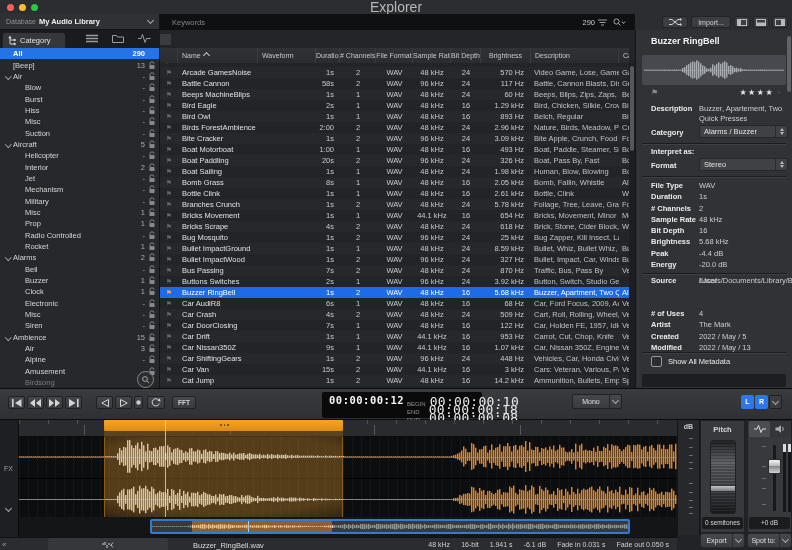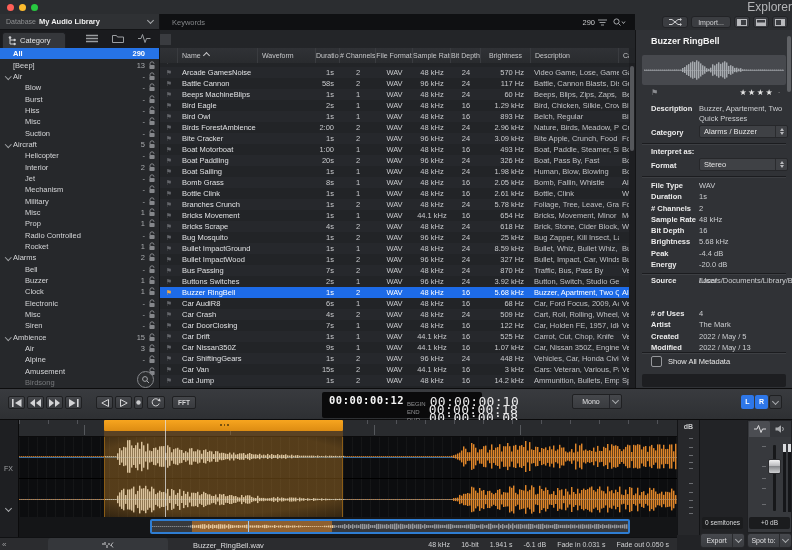--- a/index.html
+++ b/index.html
@@ -1,21 +1,21 @@
 <!DOCTYPE html>
 <html><head>
 <meta charset="utf-8">
 <style>
   html,body{margin:0;padding:0;background:#000;}
   #app{position:relative;width:792px;height:550px;background:#202124;font-family:"Liberation Sans",sans-serif;color:#ddd;overflow:hidden;font-size:8px;}
   .abs{position:absolute;}
   
   #titlebar{left:0;top:0;width:792px;height:14px;background:#2b2d30;border-bottom:1px solid #18191b;}
   .tl{position:absolute;top:3.5px;width:7px;height:7px;border-radius:50%;}
-  #title{width:100%;text-align:right;line-height:14px;font-size:12px;color:#b5b6b8;}
+  #title{width:100%;text-align:center;line-height:14px;font-size:14px;color:#b5b6b8;}
   
   #db{left:0;top:14px;width:160px;height:16px;background:#2f3134;border-right:1px solid #131416;border-bottom:1px solid #131416;display:flex;align-items:center;padding:0 6px;box-sizing:border-box;}
   #db .k{color:#8f9193;font-size:7px;margin-right:3px;}
   #db .v{color:#f0f0f0;font-size:7.5px;font-weight:bold;flex:1;}
   .chev{display:inline-block;width:4px;height:4px;border-right:1px solid #a9abae;border-bottom:1px solid #a9abae;transform:rotate(45deg);margin-top:-2px;}
   #search{left:160px;top:14px;width:475px;height:16px;background:#0f1012;border-bottom:1px solid #131416;}
   #search .ph{position:absolute;left:12px;top:4px;color:#85878a;font-size:7.5px;}
   #search .cnt{position:absolute;right:40px;top:4px;color:#c9cacc;font-size:7.5px;}
   #tb-right{left:635px;top:14px;width:157px;height:16px;background:#2b2d30;display:flex;align-items:center;justify-content:flex-end;gap:3px;padding-right:4px;box-sizing:border-box;}
   .tbtn{height:12px;background:#3b3d41;border:1px solid #222326;border-radius:3px;display:flex;align-items:center;justify-content:center;color:#cfd0d2;font-size:7px;box-sizing:border-box;}
@@ -1666,21 +1666,21 @@
                 <rect x="48" y="NaN" width="1.44" height="NaN" fill="currentColor"></rect>
                 <rect x="50" y="NaN" width="1.44" height="NaN" fill="currentColor"></rect>
                 <rect x="52" y="NaN" width="1.44" height="NaN" fill="currentColor"></rect>
               </svg></span>
           </span>
           <span class="c c-dur">1s</span>
           <span class="c c-mid">1</span>
           <span class="c c-mid">WAV</span>
           <span class="c c-mid">44.1 kHz</span>
           <span class="c c-mid">16</span>
-          <span class="c c-bri">525 Hz</span>
+          <span class="c c-bri">953 Hz</span>
           <span class="c c-desc">Carrot, Cut, Chop, Knife</span>
           <span class="c c-cat">Vehic</span>
         </div>
         <div class="trow tgrid">
           <span class="c c-flag">⚑</span>
           <span class="c c-name">Car Nissan350Z</span>
           <span class="c">
             <span class="thumb"><svg xmlns="http://www.w3.org/2000/svg" width="54" height="9">
                 <rect x="0" y="NaN" width="1.44" height="NaN" fill="currentColor"></rect>
                 <rect x="2" y="NaN" width="1.44" height="NaN" fill="currentColor"></rect>
@@ -3093,20 +3093,27 @@
           <span class="dbt" style="top: 39px;"></span>
           <span class="dbt" style="top: 45px;"></span>
           <span class="dbt" style="top: 60px;"></span>
           <span class="dbt" style="top: 69px;"></span>
           <span class="dbt" style="top: 77px;"></span>
           <span class="dbt" style="top: 84px;"></span>
           <span class="dbt" style="top: 90px;"></span>
         </div>
     </div>
 
+    <div class="abs" id="pitchp">
+      <div class="h">Pitch</div>
+      <div id="drum">
+          <div class="band"></div>
+          <div class="shade"></div>
+        </div>
+    </div>
     <div class="badge" style="left:702px;top:97px;width:41px">0 semitones</div>
 
     <div class="abs" id="volp">
       <div class="vtab" id="vtab1">
           <svg width="12" height="8">
             <path d="M0,4h3l1.5,-3.5l2.5,7l1.5,-3.5h3.5" stroke="#dcdcde" fill="none"></path>
           </svg>
         </div>
       <div class="vtab" id="vtab2">
           <svg width="11" height="8">

